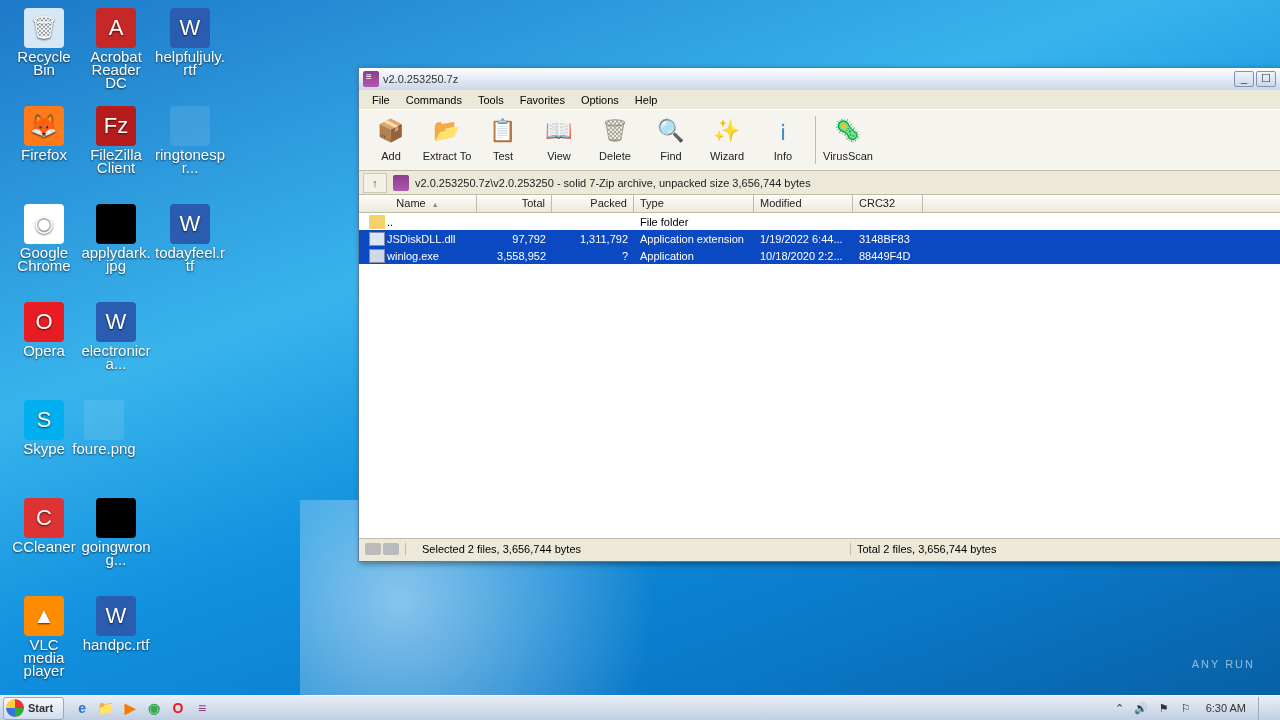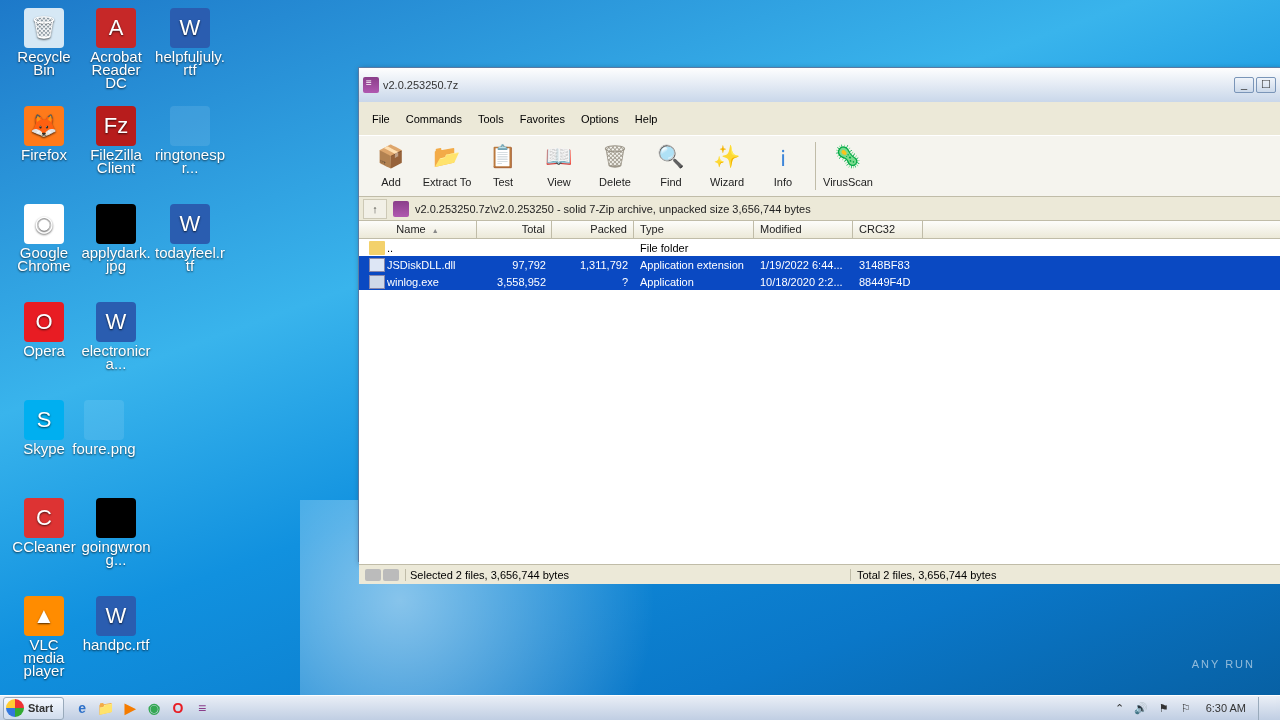--- a/index.html
+++ b/index.html
@@ -7,26 +7,26 @@
   
   .burst { position:absolute; left:300px; top:500px; width:500px; height:500px; background:radial-gradient(circle at 20% 20%, rgba(255,255,255,.5) 0%, rgba(255,255,255,0) 45%); pointer-events:none; }
   .watermark { position:absolute; right:25px; bottom:50px; color:rgba(255,255,255,.55); font-size:34px; font-weight:300; letter-spacing:2px; display:flex; align-items:center; gap:10px;}
   
   .desktop { position:absolute; left:0; top:0; width:100%; height:695px; }
   .di { position:absolute; width:72px; text-align:center; color:#fff; text-shadow:0 1px 2px rgba(0,0,0,.7); cursor:pointer;}
   .di .icn { width:40px; height:40px; margin:0 auto 2px; background:#4a86e8; border-radius:4px; display:flex;align-items:center;justify-content:center; font-size:22px; color:#fff;}
   .di .lbl { font-size:15px; line-height:13px; word-wrap:break-word; }
   
   .win { position:absolute; left:358px; top:67px; width:922px; height:495px; background:#ece9d8; border:1px solid #5a7aa3; border-right:none; box-shadow:2px 2px 6px rgba(0,0,0,.4);}
-  .titlebar { height:34px; background:linear-gradient(#fefefe,#c9d7ea); display:flex; align-items:center; padding:0 4px; font-size:11px; color:#333;}
+  .titlebar { height:22px; background:linear-gradient(#fefefe,#c9d7ea); display:flex; align-items:center; padding:0 4px; font-size:11px; color:#333;}
   .titlebar .appicn{width:16px;height:16px;background:linear-gradient(#8a3e8a,#b058b0);margin-right:4px;border-radius:2px;position:relative;}
   .titlebar .appicn:after{content:"≡";color:#fff;font-size:10px;position:absolute;left:3px;top:0;}
   .winbtns{margin-left:auto;display:flex;gap:2px;}
   .winbtns span{width:20px;height:16px;background:linear-gradient(#f0f4fa,#ccd9ea);border:1px solid #7a95b8;border-radius:2px;text-align:center;line-height:13px;font-size:11px;cursor:pointer;}
-  .menubar{height:33px;display:flex;align-items:center;padding:2px 6px;gap:2px;}
+  .menubar{height:19px;display:flex;align-items:center;padding:2px 6px;gap:2px;}
   .menubar span{padding:2px 7px;cursor:pointer;}
   .toolbar{height:62px;background:#f5f4ee;border-top:1px solid #fff;border-bottom:1px solid #c0bca8;display:flex;padding:2px 4px;gap:0;}
   .tb{width:56px;text-align:center;cursor:pointer;padding-top:2px;}
   .tb .ti{width:34px;height:34px;margin:0 auto 2px;border-radius:5px;display:flex;align-items:center;justify-content:center;font-size:22px;}
   .tb .tl{font-size:11px;color:#222;}
   .tbsep{width:1px;background:#c0bca8;margin:4px 4px;}
   .pathbar{height:24px;display:flex;align-items:center;padding:0 4px;gap:6px;border-bottom:1px solid #c0bca8;}
   .pathbar .up{width:24px;height:20px;border:1px solid #c0bca8;background:#f5f4ee;text-align:center;line-height:18px;cursor:pointer;opacity:.7;}
   .pathbar .p-icn{width:16px;height:16px;background:linear-gradient(#8a3e8a,#b058b0);border-radius:2px;}
   .pathbar .ptxt{font-size:11px;color:#222;}
@@ -34,21 +34,21 @@
   .listhdr .col{border-right:1px solid #c0bca8;padding:2px 6px;color:#222;font-size:11px;position:relative;}
   .listhdr .sort:after{content:"▲";font-size:7px;color:#888;margin-left:6px;}
   .list{height:325px;background:#fff;overflow:hidden;}
   .row{height:17px;display:flex;align-items:center;font-size:11px;}
   .row.sel{background:#0a49c2;color:#fff;}
   .row .c{padding:0 6px;overflow:hidden;white-space:nowrap;}
   .row .ic{width:16px;height:14px;margin:0 2px 0 4px;display:inline-block;vertical-align:middle;}
   .statusbar{height:20px;border-top:1px solid #c0bca8;background:#ece9d8;display:flex;align-items:center;font-size:11px;}
   .statusbar .sicn{display:flex;gap:2px;padding:0 6px;}
   .statusbar .sicn span{width:16px;height:12px;background:#bbb;border-radius:2px;}
-  .statusbar .s1{flex:1;padding-left:4px;border-left:1px solid #c0bca8;}
+  .statusbar .s1{flex:1;padding-left:16px;border-left:1px solid #c0bca8;}
   .statusbar .s2{width:430px;padding-left:6px;border-left:1px solid #c0bca8;}
   
   .taskbar{position:absolute;left:0;bottom:0;width:100%;height:25px;background:linear-gradient(#e9eef6,#c0cee3);border-top:1px solid #fff;display:flex;align-items:center;}
   .start{height:23px;padding:0 10px 0 2px;display:flex;align-items:center;gap:4px;background:linear-gradient(#f5f9ff,#d0dced);border:1px solid #9ab;border-radius:3px;margin:0 3px;cursor:pointer;}
   .start .orb{width:18px;height:18px;border-radius:50%;background:conic-gradient(#e33 0 25%,#3a3 0 50%,#37d 0 75%,#fc3 0);}
   .start b{font-size:11px;color:#333;}
   .ql{display:flex;gap:2px;margin-left:4px;}
   .ql span{width:22px;height:21px;display:flex;align-items:center;justify-content:center;cursor:pointer;border-radius:2px;}
   .tray{margin-left:auto;display:flex;align-items:center;gap:6px;padding:0 4px;font-size:11px;color:#333;}
   .tray .ic{width:16px;height:16px;display:flex;align-items:center;justify-content:center;}

